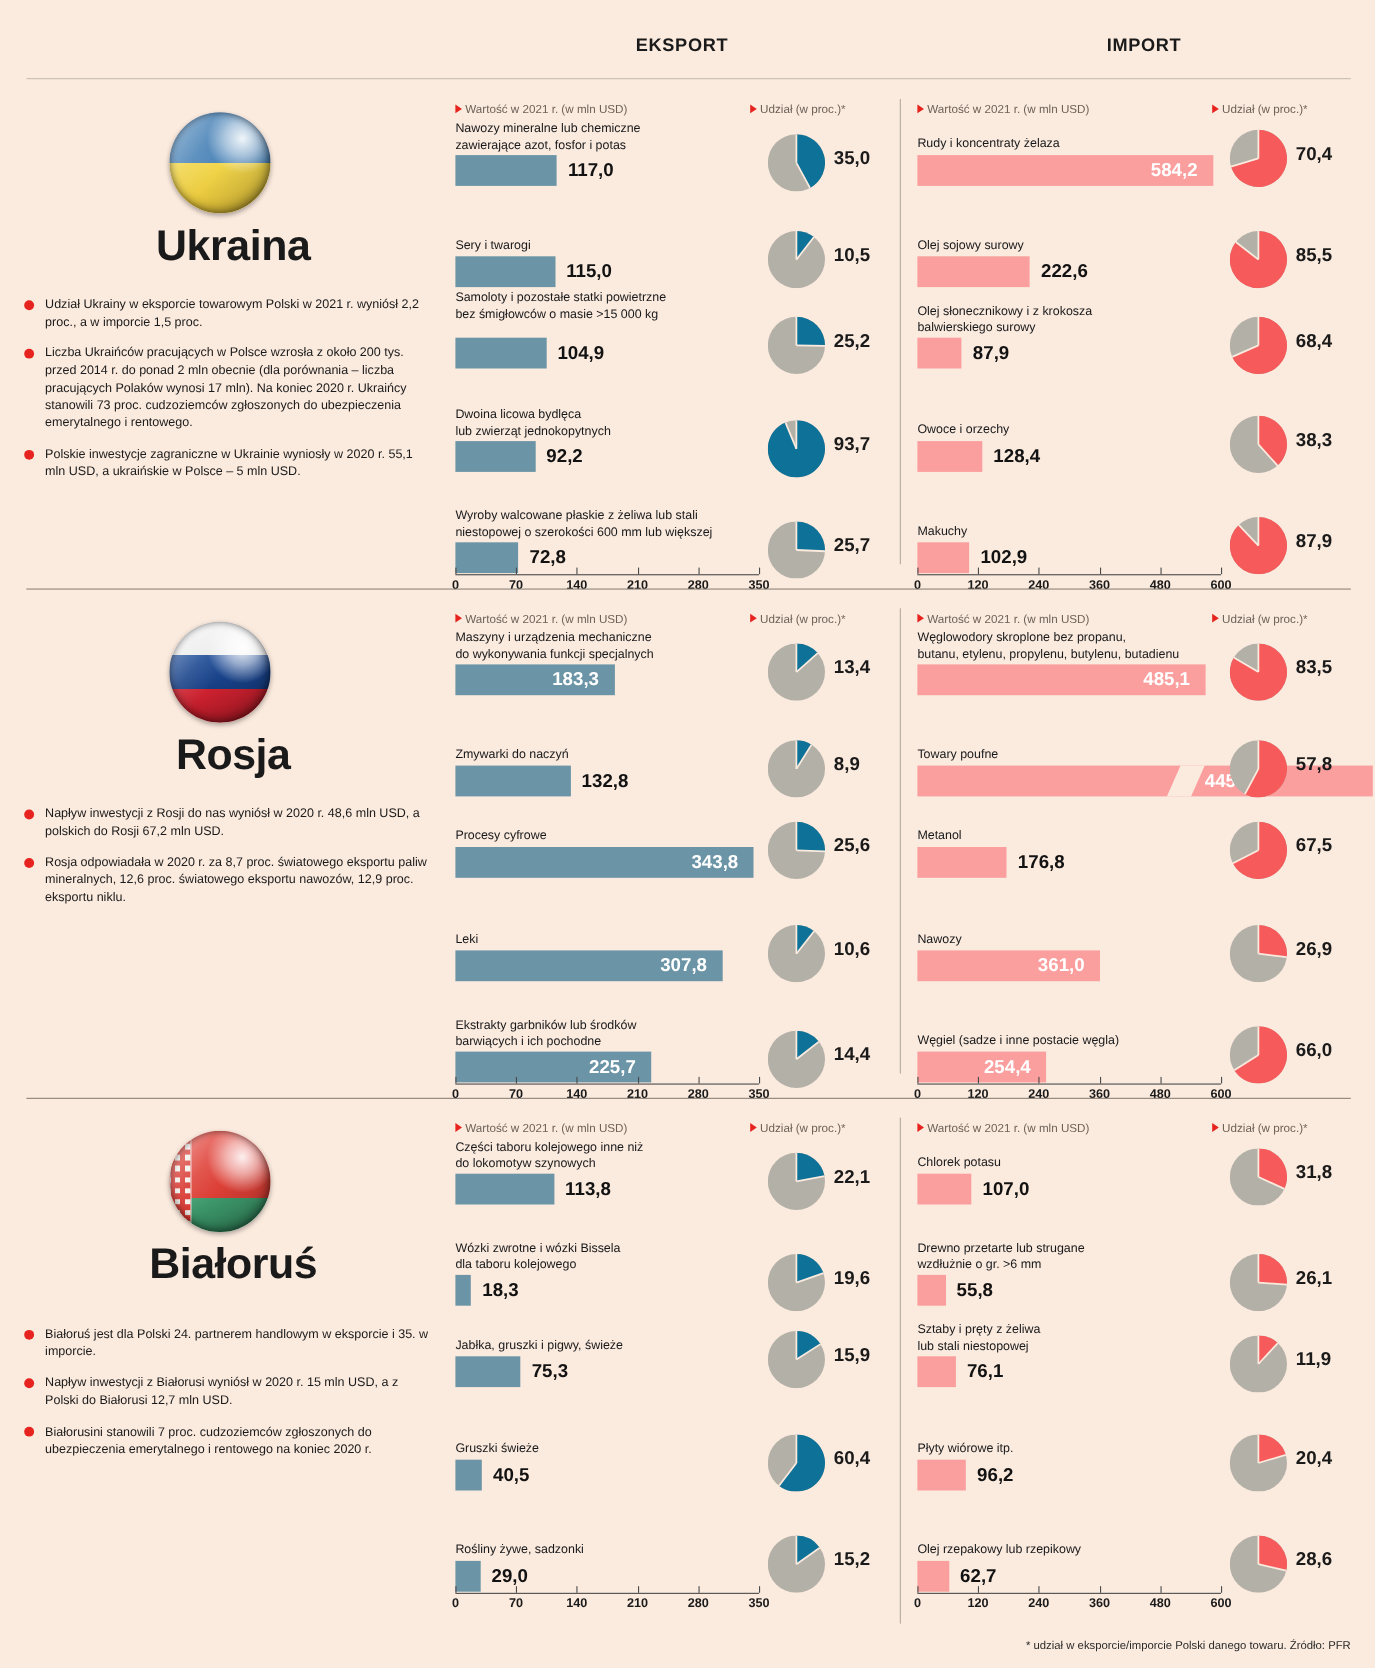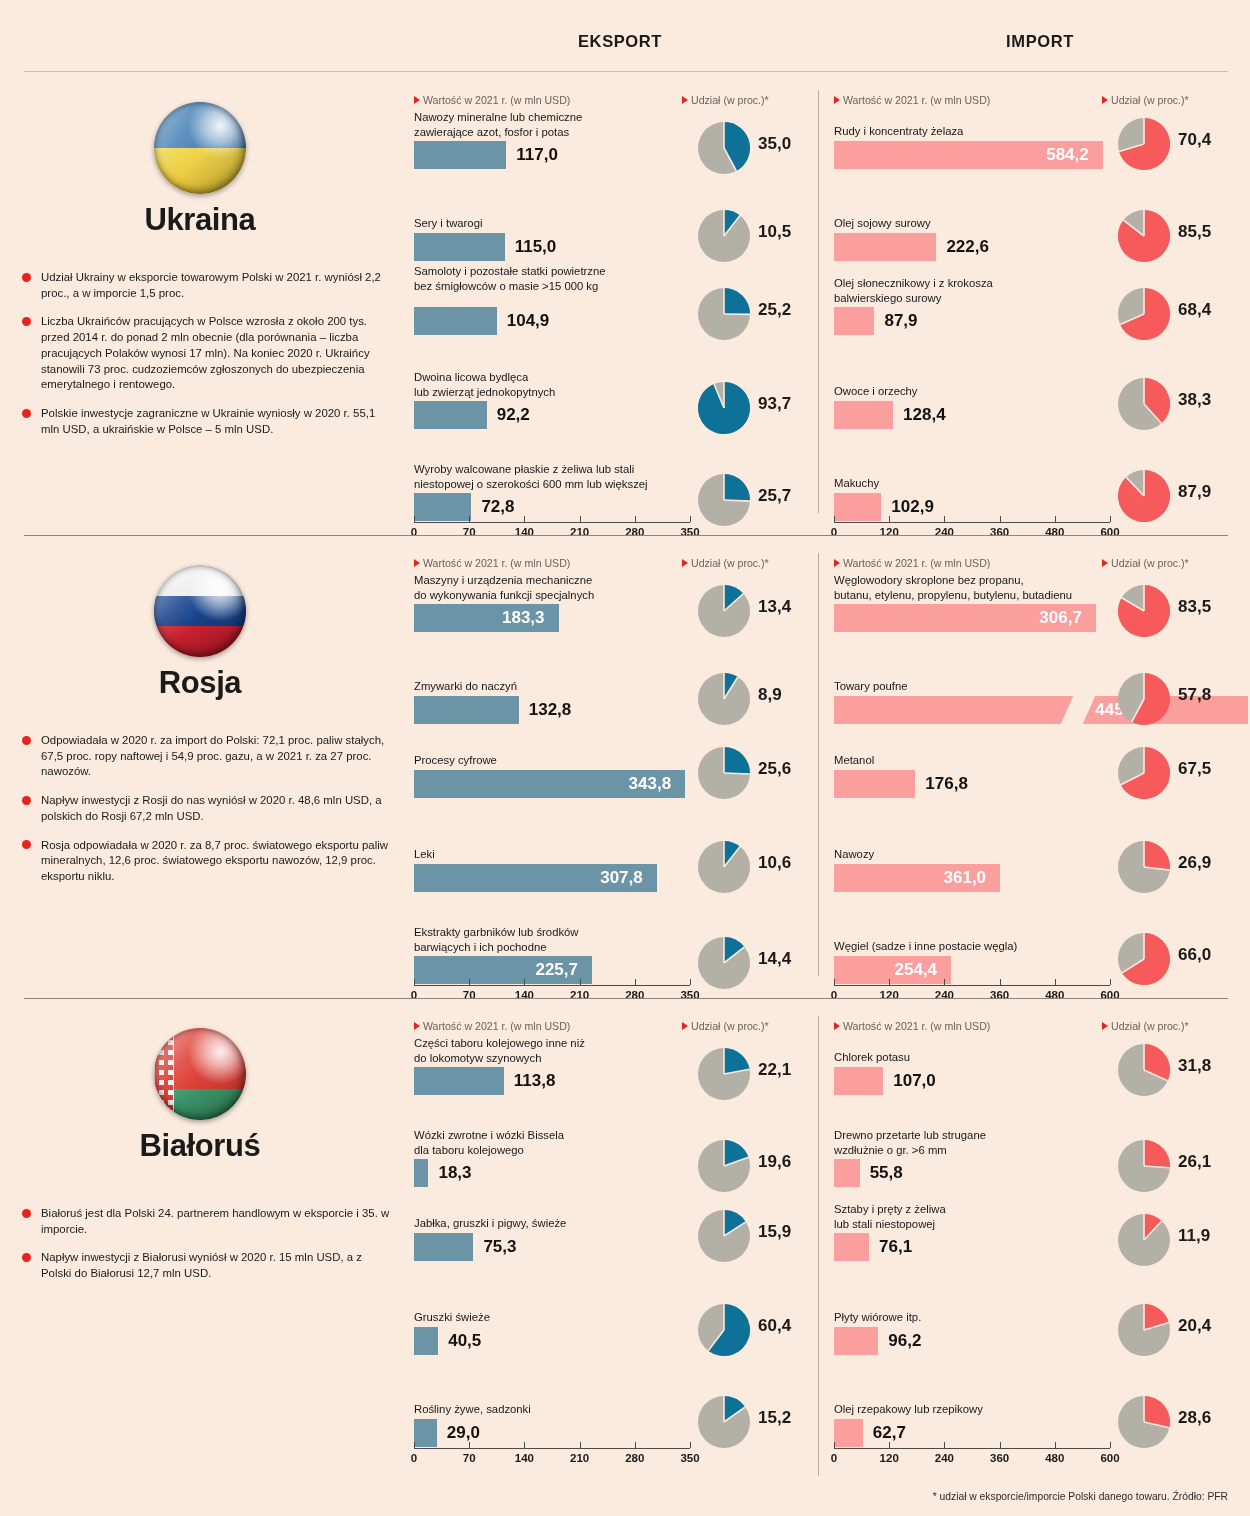--- a/index.html
+++ b/index.html
@@ -48,22 +48,22 @@
     position:absolute; inset:0; border-radius:50%;
     background:
       radial-gradient(circle at 72% 26%, rgba(255,255,255,0.92) 0%, rgba(255,255,255,0.55) 16%, rgba(255,255,255,0.0) 34%),
       linear-gradient(130deg, rgba(255,255,255,0.55) 0%, rgba(255,255,255,0.12) 34%, rgba(255,255,255,0) 52%, rgba(0,0,0,0.18) 88%);
   }
   .flag .edge {
     position:absolute; inset:0; border-radius:50%;
     box-shadow: inset 0 0 7px rgba(0,0,0,0.45), inset -3px -4px 10px rgba(0,0,0,0.28);
   }
   .country-name {
-    position:absolute; left:0; width:400px; text-align:center;
-    font-size:31px; font-weight:bold; letter-spacing:-0.4px;
+    position:absolute; left:12px; width:400px; text-align:center;
+    font-size:39px; font-weight:bold; letter-spacing:-0.4px;
   }
   .bullets { position:absolute; left:22px; width:372px; }
   .bullet { position:relative; padding-left:19px; margin-bottom:13px;
             font-size:11.4px; line-height:1.38; }
   .bullet .dot {
     position:absolute; left:0; top:2.5px; width:9px; height:9px;
     border-radius:50%; background:#e6231e;
   }
 
   
@@ -371,23 +371,20 @@
     <div class="sec-rule" style="top: 535px;"></div>
     <div class="vrule" style="top: 553px; height: 423px;"></div>
     <div class="country-block" style="top: 543px; height: 463px;">
       <div class="flag" style="top:22px">
        <div class="stripes" style="background:linear-gradient(#f2f2f2 0%,#ececec 33.2%,#1c4a96 33.4%,#173f84 66.4%,#cf2230 66.6%,#b81c29 100%)"></div>
         <div class="gloss"></div>
         <div class="edge"></div>
      </div>
      <div class="country-name" style="top:122px">Rosja</div>
      <div class="bullets" style="top:190px">
-       <div class="bullet">
-            <span class="dot"></span>Odpowiadała w 2020 r. za import do Polski: 72,1 proc. paliw stałych, 67,5 proc. ropy naftowej i 54,9 proc. gazu, a w 2021 r. za 27 proc. nawozów.
-          </div>
         <div class="bullet">
             <span class="dot"></span>Napływ inwestycji z Rosji do nas wyniósł w 2020 r. 48,6 mln USD, a polskich do Rosji 67,2 mln USD.
           </div>
         <div class="bullet">
             <span class="dot"></span>Rosja odpowiadała w 2020 r. za 8,7 proc. światowego eksportu paliw mineralnych, 12,6 proc. światowego eksportu nawozów, 12,9 proc. eksportu niklu.
           </div>
      </div>
     </div>
     <div class="panel" style="left: 410px; top: 543px; width: 420px; height: 463px;">
       <div class="panel-legend" style="left:4px;top:14px"><span class="tri"></span>Wartość w 2021 r. (w mln USD)</div>
@@ -499,21 +496,21 @@
     </div>
     <div class="panel" style="left: 830px; top: 543px; width: 420px; height: 463px;">
       <div class="panel-legend" style="left:4px;top:14px"><span class="tri"></span>Wartość w 2021 r. (w mln USD)</div>
        <div class="panel-legend" style="left:272px;top:14px"><span class="tri"></span>Udział (w proc.)*</div>
       <div class="row" style="top:0">
            <div class="row-label" style="top:30px;left:4px;width:410px">Węglowodory skroplone bez propanu,
 butanu, etylenu, propylenu, butylenu, butadienu</div>
            <div style="position:absolute;top:61px;left:4px;width:416px;height:28px">
              <div class="bar imp" style="left:0;width:261.8px"></div>
 
-             <div class="bar-value inside" style="right:168.16799999999995px;text-align:right">306,7</div>
+             <div class="bar-value inside" style="right:168.16799999999995px;text-align:right">485,1</div>
            </div>
            <div class="pie-cell" style="left:288px;top:42px">
              <div class="pie"><svg width="52" height="52" viewBox="0 0 52 52">
     <circle cx="26" cy="26" r="26" fill="#b3b0a8"></circle>
     <path d="M26,26 L26,0 A26,26 0 1 1 3.62,12.76 Z" fill="#f65a5a"></path>
     <line x1="26" y1="26" x2="26" y2="0" stroke="#fbeade" stroke-width="1.6"></line>
     <line x1="26" y1="26" x2="3.62" y2="12.76" stroke="#fbeade" stroke-width="1.6"></line>
   </svg></div>
              <div class="pie-value">83,5</div>
            </div>
@@ -619,20 +616,23 @@
         <div class="edge"></div>
      </div>
      <div class="country-name" style="top:122px">Białoruś</div>
      <div class="bullets" style="top:200px">
        <div class="bullet">
             <span class="dot"></span>Białoruś jest dla Polski 24. partnerem handlowym w eksporcie i 35. w imporcie.
           </div>
         <div class="bullet">
             <span class="dot"></span>Napływ inwestycji z Białorusi wyniósł w 2020 r. 15 mln USD, a z Polski do Białorusi 12,7 mln USD.
           </div>
+        <div class="bullet">
+            <span class="dot"></span>Białorusini stanowili 7 proc. cudzoziemców zgłoszonych do ubezpieczenia emerytalnego i rentowego na koniec 2020 r.
+          </div>
      </div>
     </div>
     <div class="panel" style="left: 410px; top: 1006px; width: 420px; height: 500px;">
       <div class="panel-legend" style="left:4px;top:14px"><span class="tri"></span>Wartość w 2021 r. (w mln USD)</div>
        <div class="panel-legend" style="left:272px;top:14px"><span class="tri"></span>Udział (w proc.)*</div>
       <div class="row" style="top:0">
            <div class="row-label" style="top:30px;left:4px;width:410px">Części taboru kolejowego inne niż
 do lokomotyw szynowych</div>
            <div style="position:absolute;top:61px;left:4px;width:416px;height:28px">
              <div class="bar exp" style="left:0;width:89.7px"></div>

